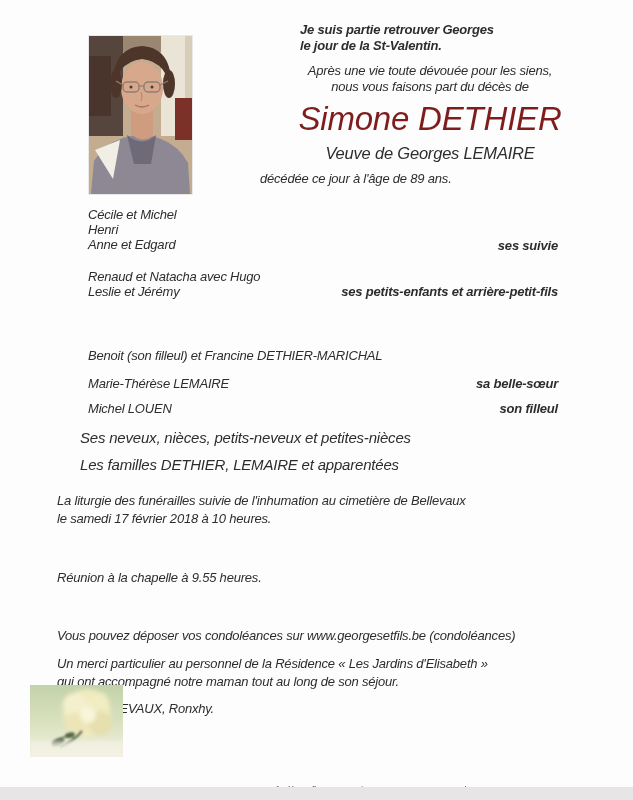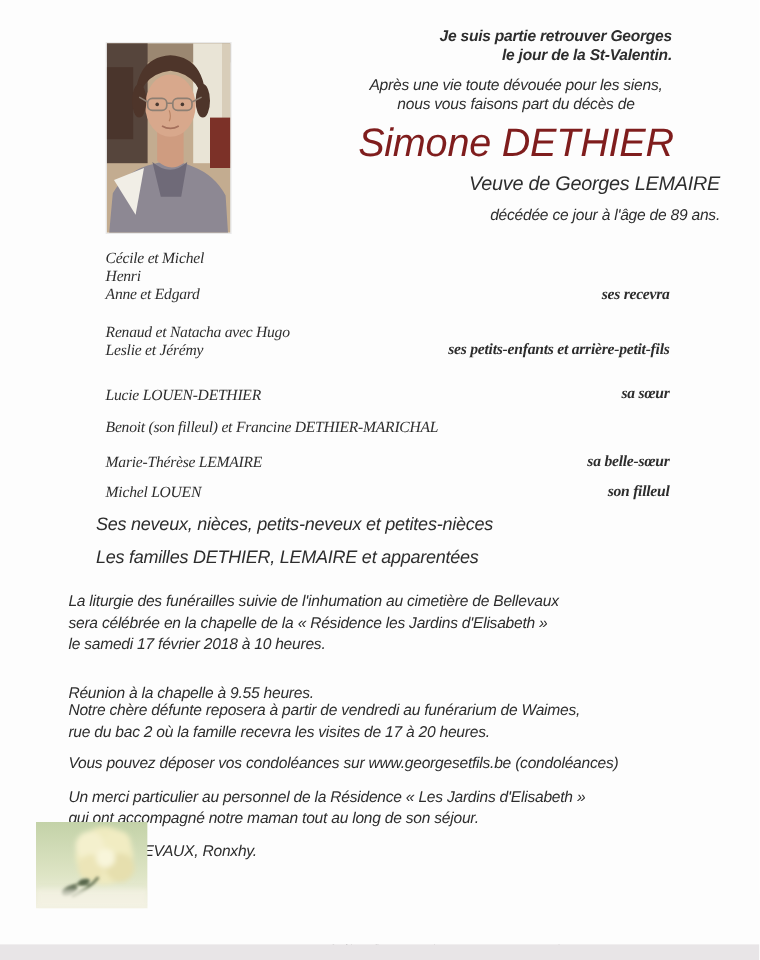--- a/index.html
+++ b/index.html
@@ -12,43 +12,42 @@
     color:#2d2d2d;
     overflow:hidden;
     letter-spacing:-0.2px;
   }
   .photo{
     position:absolute;left:89px;top:36px;width:103px;height:158px;
     box-shadow:0 0 0 1px rgba(0,0,0,0.08);
   }
   .epitaph{
     position:absolute;left:300px;top:22px;width:260px;
-    text-align:right;font-weight:bold;font-size:13px;line-height:16px;
+    text-align:left;font-weight:bold;font-size:13px;line-height:16px;
   }
   .intro{
     position:absolute;left:295px;top:63px;width:270px;
     text-align:center;font-size:13px;line-height:16px;
   }
   .deceased-name{
     position:absolute;left:260px;top:100px;width:340px;
     text-align:center;font-size:33px;line-height:38px;color:#7f1d1d;
   }
   .widow-line{
     position:absolute;left:260px;top:144px;width:340px;
-    text-align:right;font-size:16.5px;
+    text-align:center;font-size:16.5px;
   }
   .death-line{
     position:absolute;left:260px;top:171px;width:340px;
-    text-align:right;font-size:13px;
+    text-align:left;font-size:13px;
   }
   .row{
     position:absolute;left:88px;width:470px;
     display:flex;justify-content:space-between;align-items:flex-end;
     font-size:13px;
-    font-family:Liberation Serif, serif;
   }
   .names{line-height:15.2px;}
   .relation{font-weight:bold;white-space:nowrap;}
   .closing{
     position:absolute;left:80px;width:470px;font-size:15px;
   }
   .para{
     position:absolute;left:57px;width:530px;
     text-align:left;font-size:13px;line-height:18px;
   }
@@ -118,37 +117,31 @@
   <div class="deceased-name">Simone DETHIER</div>
   <div class="widow-line">Veuve de Georges LEMAIRE</div>
   <div class="death-line">décédée ce jour à l'âge de 89 ans.</div>
 
   <div class="row" style="top:207px">
     <div class="names">
       <div>Cécile et Michel</div>
       <div>Henri</div>
       <div>Anne et Edgard</div>
     </div>
-    <div class="relation">ses recevra</div>
+    <div class="relation">ses suivie</div>
   </div>
 
   <div class="row" style="top:269px">
     <div class="names">
       <div>Renaud et Natacha avec Hugo</div>
       <div>Leslie et Jérémy</div>
     </div>
     <div class="relation">ses petits-enfants et arrière-petit-fils</div>
   </div>
 
-  <div class="row" style="top:320px">
-    <div class="names">
-      <div>Lucie LOUEN-DETHIER</div>
-    </div>
-    <div class="relation">sa sœur</div>
-  </div>
 
   <div class="row" style="top:348px">
     <div class="names">
       <div>Benoit (son filleul) et Francine DETHIER-MARICHAL</div>
     </div>
   </div>
 
   <div class="row" style="top:376px">
     <div class="names">
       <div>Marie-Thérèse LEMAIRE</div>
@@ -161,32 +154,27 @@
       <div>Michel LOUEN</div>
     </div>
     <div class="relation">son filleul</div>
   </div>
 
   <div class="closing" style="top:429px">Ses neveux, nièces, petits-neveux et petites-nièces</div>
   <div class="closing" style="top:456px">Les familles DETHIER, LEMAIRE et apparentées</div>
 
   <div class="para" style="top:492px">
     <div>La liturgie des funérailles suivie de l'inhumation au cimetière de Bellevaux</div>
-    <div>sera célébrée en la chapelle de la « Résidence les Jardins d'Elisabeth »</div>
     <div>le samedi 17 février 2018 à 10 heures.</div>
   </div>
 
   <div class="para" style="top:569px">
     <div>Réunion à la chapelle à 9.55 heures.</div>
   </div>
 
-  <div class="para" style="top:583px">
-    <div>Notre chère défunte reposera à partir de vendredi au funérarium de Waimes,</div>
-    <div>rue du bac 2 où la famille recevra les visites de 17 à 20 heures.</div>
-  </div>
 
   <div class="para" style="top:627px">
     <div>Vous pouvez déposer vos condoléances sur www.georgesetfils.be (condoléances)</div>
   </div>
 
   <div class="para" style="top:655px">
     <div>Un merci particulier au personnel de la Résidence « Les Jardins d'Elisabeth »</div>
     <div>qui ont accompagné notre maman tout au long de son séjour.</div>
   </div>
 

